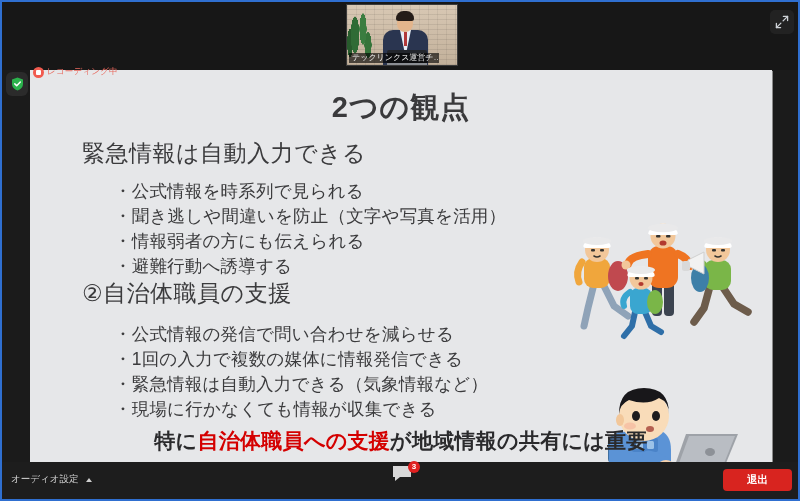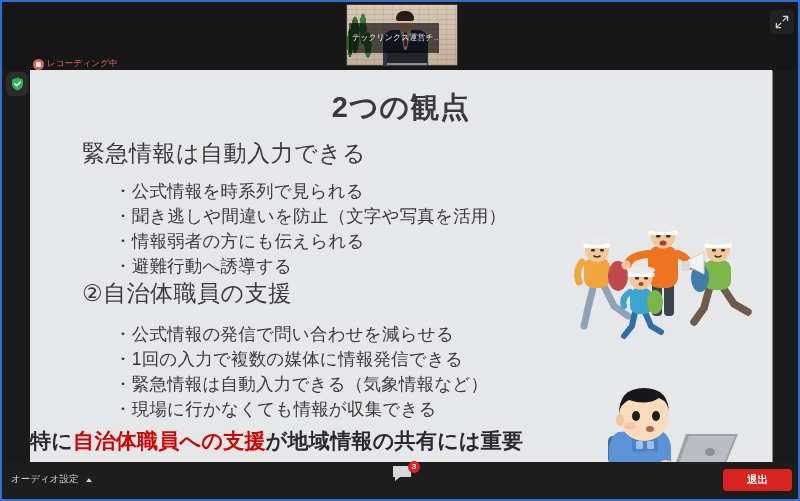--- a/index.html
+++ b/index.html
@@ -80,23 +80,23 @@
     position: absolute; left: 57px; top: 27px;
     width: 3px; height: 14px; background: #b23a3a;
   }
   .sv-laptop {
     position: absolute; left: 40px; top: 45px;
     width: 40px; height: 19px;
     background: linear-gradient(180deg, #22252b 0 70%, #8b8e93 70% 100%);
     border-radius: 2px;
   }
   .sv-name {
-    position: absolute; left: 2px; bottom: 12px;
+    position: absolute; left: 2px; bottom: 2px;
     max-width: 90px;
-    padding: 10px 3px;
+    padding: 0 3px;
     background: rgba(0,0,0,.62);
     color: #f2f2f2;
     font-size: 8px;
     line-height: 10px;
     white-space: nowrap;
     overflow: hidden;
   }
 
   .expand-btn {
     position: absolute;
@@ -113,21 +113,21 @@
     position: absolute;
     left: 4px; top: 70px;
     width: 22px; height: 24px;
     background: #2b2b2b;
     border-radius: 6px;
     display: flex; align-items: center; justify-content: center;
     z-index: 6;
   }
   .rec-chip {
     position: absolute;
-    left: 31px; top: 56px;
+    left: 31px; top: 64px;
     display: flex; align-items: center; gap: 3px;
     z-index: 6;
   }
   .rec-dot {
     width: 11px; height: 11px; border-radius: 50%;
     background: #f15b4f;
     display: flex; align-items: center; justify-content: center;
     flex: none;
   }
   .rec-dot i {
@@ -189,21 +189,21 @@
   }
   .bullets li::before {
     content: "・";
     color: #3b3b3d;
   }
 
   .conclusion {
     position: absolute;
     left: 0; top: 357px;
     width: 742px;
-    text-align: left;
+    text-align: center;
     font-size: 21px;
     font-weight: bold;
     color: #2a2a2c;
     letter-spacing: .3px;
     white-space: nowrap;
   }
   .conclusion .hl { color: #d40000; }
 
   
   .illo-evac {

